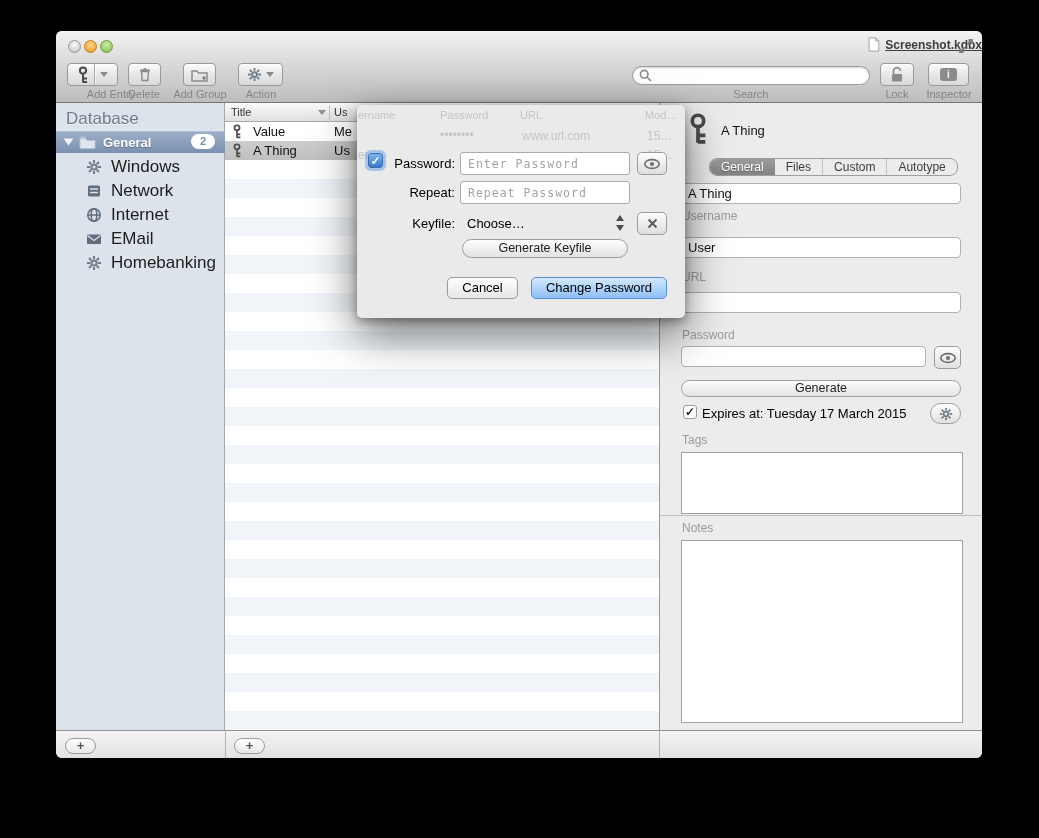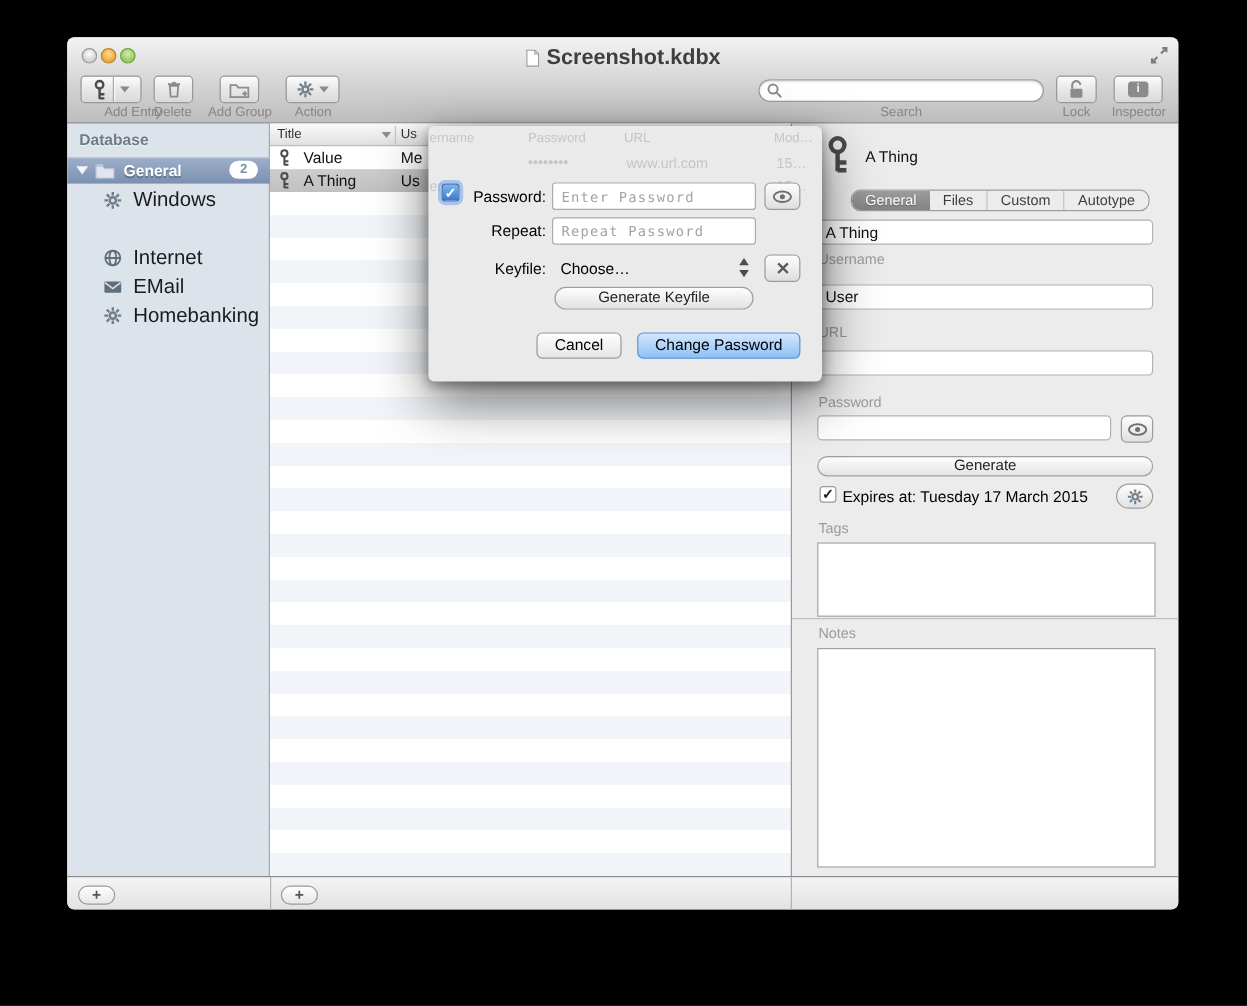--- a/index.html
+++ b/index.html
@@ -13,42 +13,42 @@
          box-shadow:0 20px 60px rgba(0,0,0,.7); }
 
   
   .chrome { position:absolute; left:0; top:0; width:926px; height:72px;
             background:linear-gradient(#f3f3f3, #dcdcdc 40%, #bdbdbd);
             border-bottom:1px solid #767676; }
   .tl { position:absolute; top:9px; width:13px; height:13px; border-radius:50%; }
   .tl.close { left:12px; background:radial-gradient(circle at 50% 35%, #fdfdfd, #cfcfcf 70%, #b5b5b5); border:1px solid #9a9a9a; }
   .tl.min   { left:28px; background:radial-gradient(circle at 50% 35%, #ffd98a, #f0a73a 70%, #d98e27); border:1px solid #c08028; }
   .tl.zoom  { left:44px; background:radial-gradient(circle at 50% 35%, #d2ecae, #95c95c 70%, #7fb445); border:1px solid #74a03e; }
-  .wintitle { position:absolute; top:6px; left:0; width:100%; text-align:center;
-              font-size:18px; font-weight:bold; color:#3e3e3e; height:16px; }
+  .wintitle { position:absolute; top:6px; left:0; width:100%; text-align:right;
+              font-size:12px; font-weight:bold; color:#3e3e3e; height:16px;text-decoration:underline; }
   .wintitle .doc-ic { display:inline-block; vertical-align:-3px; margin-right:5px; }
   .fsarrow { position:absolute; right:8px; top:7px; width:16px; height:16px; }
 
   
   .tbtn { position:absolute; top:32px; height:23px; border:1px solid #999;
           border-radius:4px; background:linear-gradient(#fcfcfc, #e9e9e9 45%, #d9d9d9);
           box-shadow:inset 0 1px 0 rgba(255,255,255,.7); display:flex; align-items:center; justify-content:center; }
   .tlabel { position:absolute; top:57px; font-size:11px; color:#858585; text-align:center; white-space:nowrap; }
   .caret { width:0; height:0; border-left:4px solid transparent; border-right:4px solid transparent; border-top:5px solid #8a8a8a; }
   .tsep { width:1px; height:100%; background:#aaa; box-shadow:1px 0 0 rgba(255,255,255,.6); }
 
   .searchwrap { position:absolute; left:576px; top:35px; width:238px; height:19px;
                 border:1px solid #9d9d9d; border-radius:10px; background:#fff;
                 box-shadow:inset 0 1px 2px rgba(0,0,0,.18); display:flex; align-items:center; }
 
   
   .content { position:absolute; left:0; top:72px; width:926px; height:627px; }
   .sidebar { position:absolute; left:0; top:0; width:169px; height:627px;
              background:#dde3eb; border-right:1px solid #a2a8b0; }
-  .sb-header { position:absolute; left:10px; top:6px; font-size:13px; font-weight:bold; color:#6e7b89;
+  .sb-header { position:absolute; left:10px; top:6px; font-size:17px; font-weight:normal; color:#6e7b89;
                text-shadow:0 1px 0 rgba(255,255,255,.6); }
   .sb-group { position:absolute; left:0; top:28px; width:169px; height:22px;
               background:linear-gradient(#9dafc9, #7b90b1); display:flex; align-items:center;
               box-shadow:inset 0 1px 0 rgba(255,255,255,.25); }
   .sb-disc { width:0; height:0; border-top:5px solid transparent; border-bottom:5px solid transparent;
              border-left:7px solid #f2f5fa; transform:rotate(90deg); margin-left:9px; }
   .sb-group-label { color:#fff; font-weight:bold; font-size:13px; margin-left:7px;
                     text-shadow:0 1px 1px rgba(0,0,0,.3); }
   .sb-badge { position:absolute; right:10px; top:3px; min-width:24px; height:15px; background:#fff;
               border-radius:8px; font-size:11px; font-weight:bold; color:#7c8eae; text-align:center; line-height:15px; }
@@ -279,20 +279,30 @@
         </div>
 
         <div class="sb-item" style="top:52px;">
           <span class="ic">
               <svg width="16" height="16" viewBox="0 0 16 16">
                 <use href="#g-gear"></use>
               </svg>
             </span>
           <span class="lbl">Windows</span>
         </div>
+        <div class="sb-item" style="top:76px;">
+          <span class="ic">
+            <svg width="16" height="16" viewBox="0 0 16 16">
+                <rect x="2" y="2.5" width="12" height="11" rx="1.5" fill="#5f6e7d"></rect>
+                <line x1="4" y1="6" x2="12" y2="6" stroke="#dde3eb" stroke-width="1.4"></line>
+                <line x1="4" y1="9.5" x2="12" y2="9.5" stroke="#dde3eb" stroke-width="1.4"></line>
+              </svg>
+          </span>
+          <span class="lbl">Network</span>
+        </div>
         <div class="sb-item" style="top:100px;">
           <span class="ic">
             <svg width="16" height="16" viewBox="0 0 16 16" stroke="#5f6e7d" fill="none" stroke-width="1.5">
                 <circle cx="8" cy="8" r="6.2"></circle>
                 <ellipse cx="8" cy="8" rx="2.8" ry="6.2"></ellipse>
                 <line x1="1.8" y1="8" x2="14.2" y2="8"></line>
               </svg>
           </span>
           <span class="lbl">Internet</span>
         </div>

